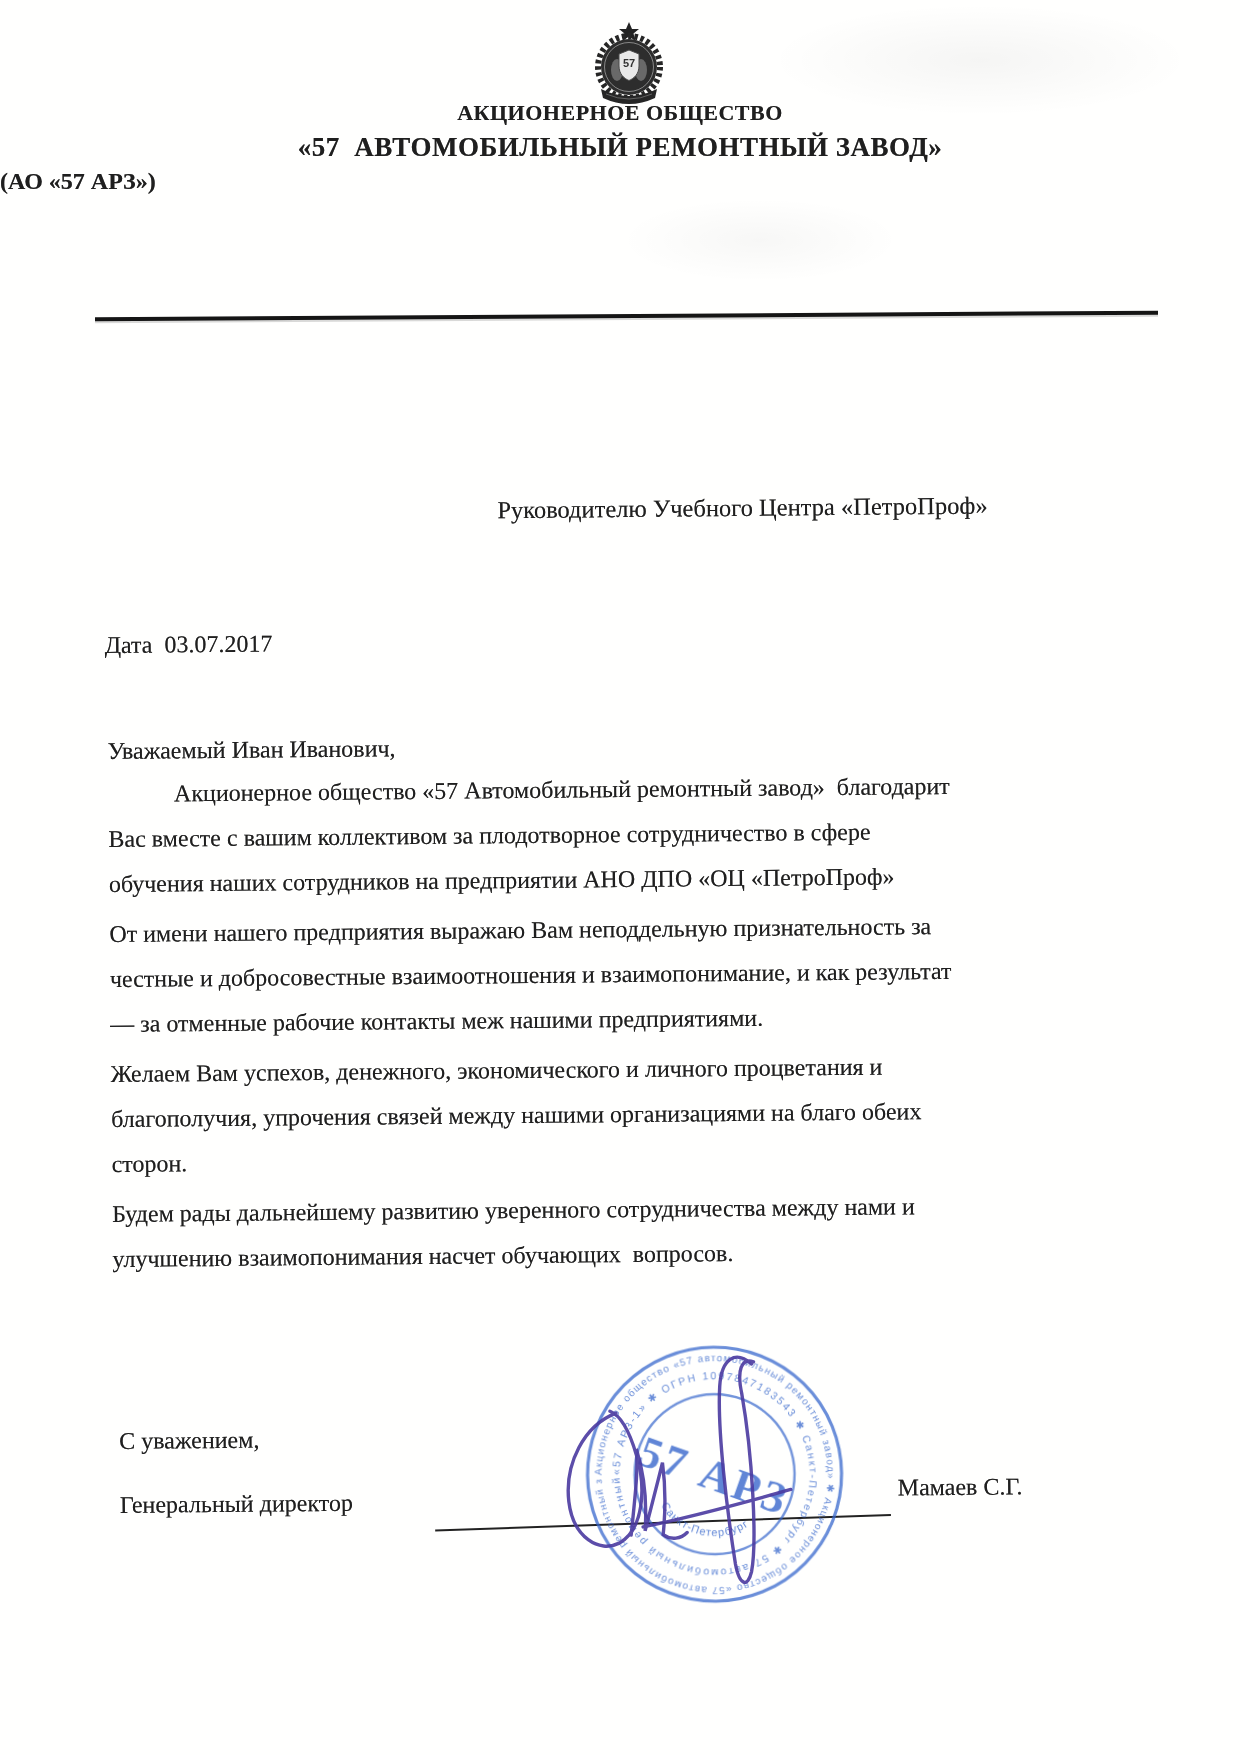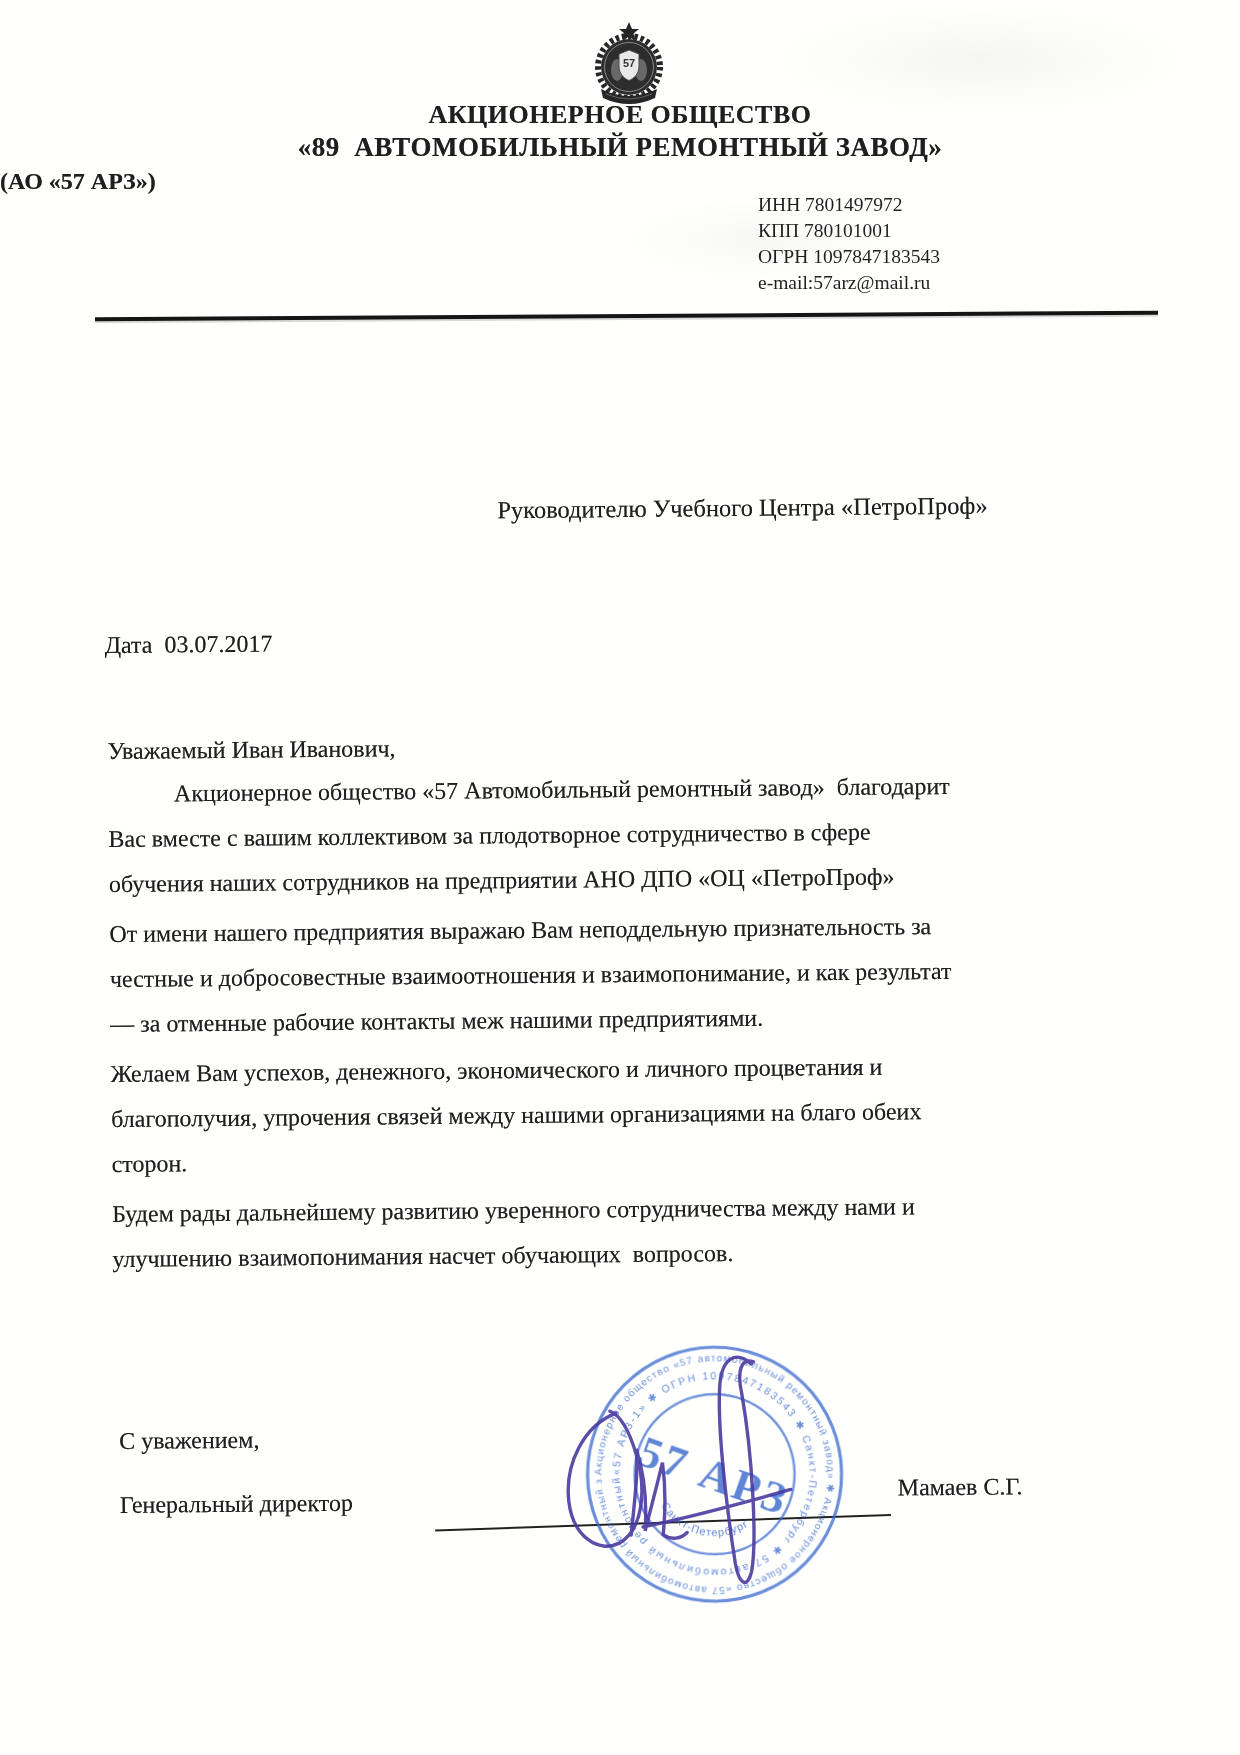--- a/index.html
+++ b/index.html
@@ -12,21 +12,21 @@
       #fffffe;
     font-family:"Liberation Serif","DejaVu Serif",serif;
     color:#1f1f1f; overflow:hidden;
   }
   .ink { text-shadow:0 0 0.5px rgba(20,20,20,0.6); }
   .pre { white-space:pre-wrap; }
 
   
   .logo { position:absolute; left:588px; top:20px; width:82px; height:86px; }
   .org-line1 { position:absolute; left:0; top:100px; width:100%; text-align:center;
-               font-size:26px; font-weight:bold; letter-spacing:0.5px; }
+               font-size:22px; font-weight:bold; letter-spacing:0.5px; }
   .org-line2 { position:absolute; left:0; top:132px; width:100%; text-align:center;
                font-size:27px; font-weight:bold; letter-spacing:0.5px; }
   .org-line3 { position:absolute; left:0; top:168px; width:100%; text-align:left;
                font-size:24px; font-weight:bold; }
   .addr { position:absolute; left:97px; top:203px; font-size:19.5px; line-height:26px; }
   .addr .site { text-decoration:underline; }
   .req { position:absolute; left:758px; top:192px; font-size:19.5px; line-height:26px; }
   .rule { position:absolute; left:95px; top:314px; width:1063px; height:4px;
           background:#151515; transform:rotate(-0.35deg); box-shadow:0 2px 0 rgba(0,0,0,0.15); }
 
@@ -64,30 +64,24 @@
       <ellipse cx="29" cy="50" rx="6" ry="11" fill="#9a9a9a" opacity="0.55"></ellipse>
       <ellipse cx="53" cy="50" rx="6" ry="11" fill="#9a9a9a" opacity="0.55"></ellipse>
       <path d="M 41,30 L 51,34 V 46 C 51,54 46,58.5 41,60.5 C 36,58.5 31,54 31,46 V 34 Z" fill="#e9e9e9" stroke="#4a4a4a" stroke-width="1"></path>
       <text x="41" y="47" text-anchor="middle" font-family="Liberation Sans, sans-serif" font-size="11" font-weight="bold" fill="#333">57</text>
       <path d="M 13,69 Q 41,83 69,69 L 67,78 Q 41,90 15,78 Z" fill="#262626"></path>
       <path d="M 18,74 Q 41,84 64,74" fill="none" stroke="#8f8f8f" stroke-width="0.8" opacity="0.7"></path>
     </svg>
   </div>
 
   <div class="org-line1 ink pre">АКЦИОНЕРНОЕ ОБЩЕСТВО</div>
-  <div class="org-line2 ink pre">«89  АВТОМОБИЛЬНЫЙ РЕМОНТНЫЙ ЗАВОД»</div>
+  <div class="org-line2 ink pre">«57  АВТОМОБИЛЬНЫЙ РЕМОНТНЫЙ ЗАВОД»</div>
   <div class="org-line3 ink pre">(АО «57 АРЗ»)</div>
 
 
-  <div class="req">
-    <div>ИНН 7801497972</div>
-    <div>КПП 780101001</div>
-    <div>ОГРН 1097847183543</div>
-    <div>e-mail:57arz@mail.ru</div>
-  </div>
 
   <div class="rule"></div>
 
   <div class="content">
 
     <div class="recipient ink">Руководителю Учебного Центра «ПетроПроф»</div>
     <div class="date-line ink pre">Дата  03.07.2017</div>
     <div class="salutation ink">Уважаемый Иван Иванович,</div>
 
     <p class="para p1 ink pre">Акционерное общество «57 Автомобильный ремонтный завод»  благодарит

